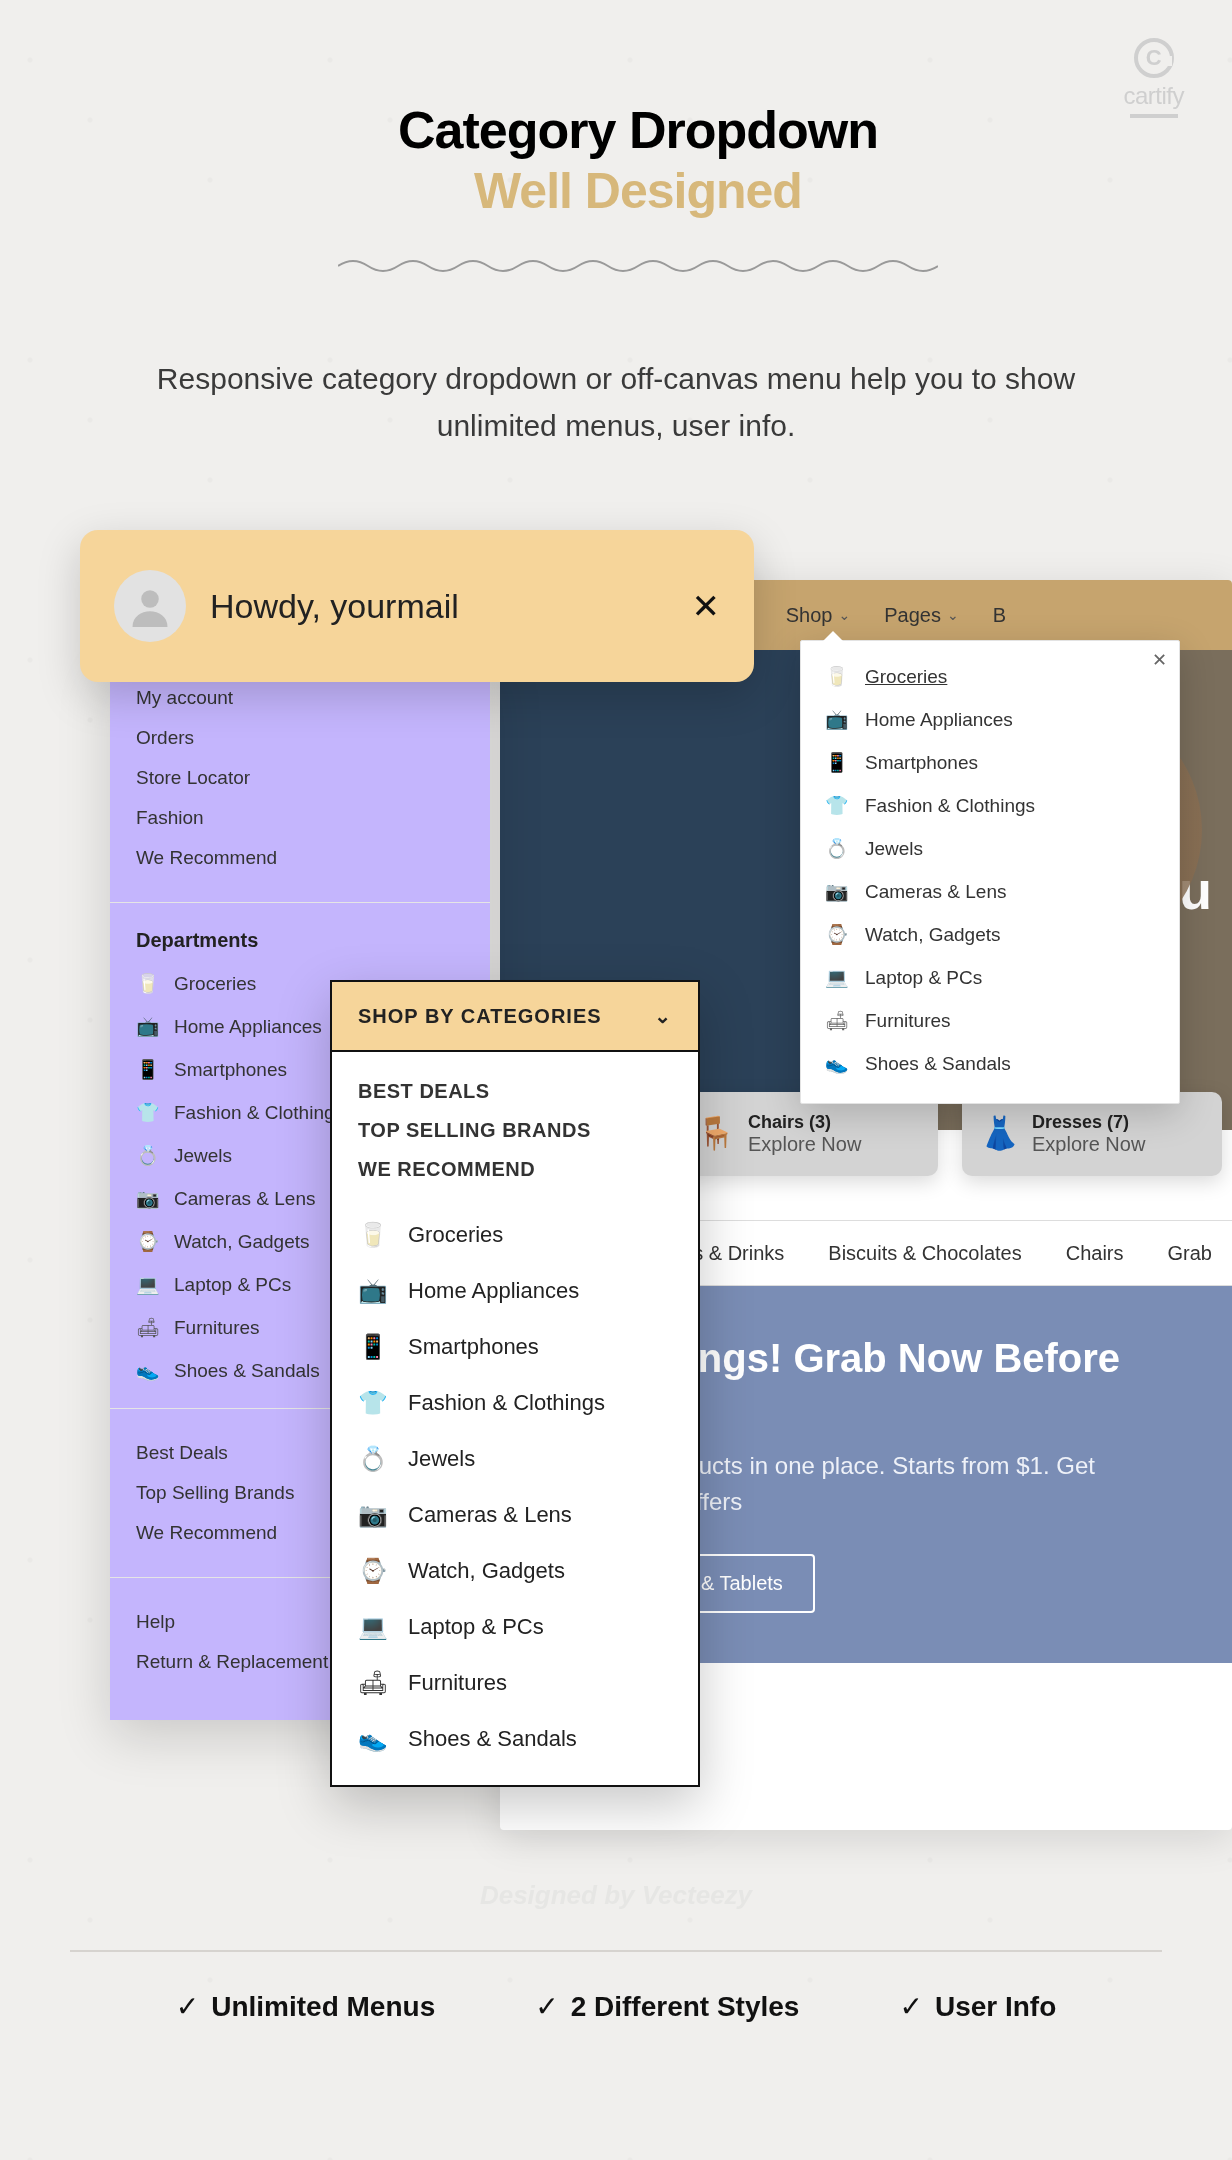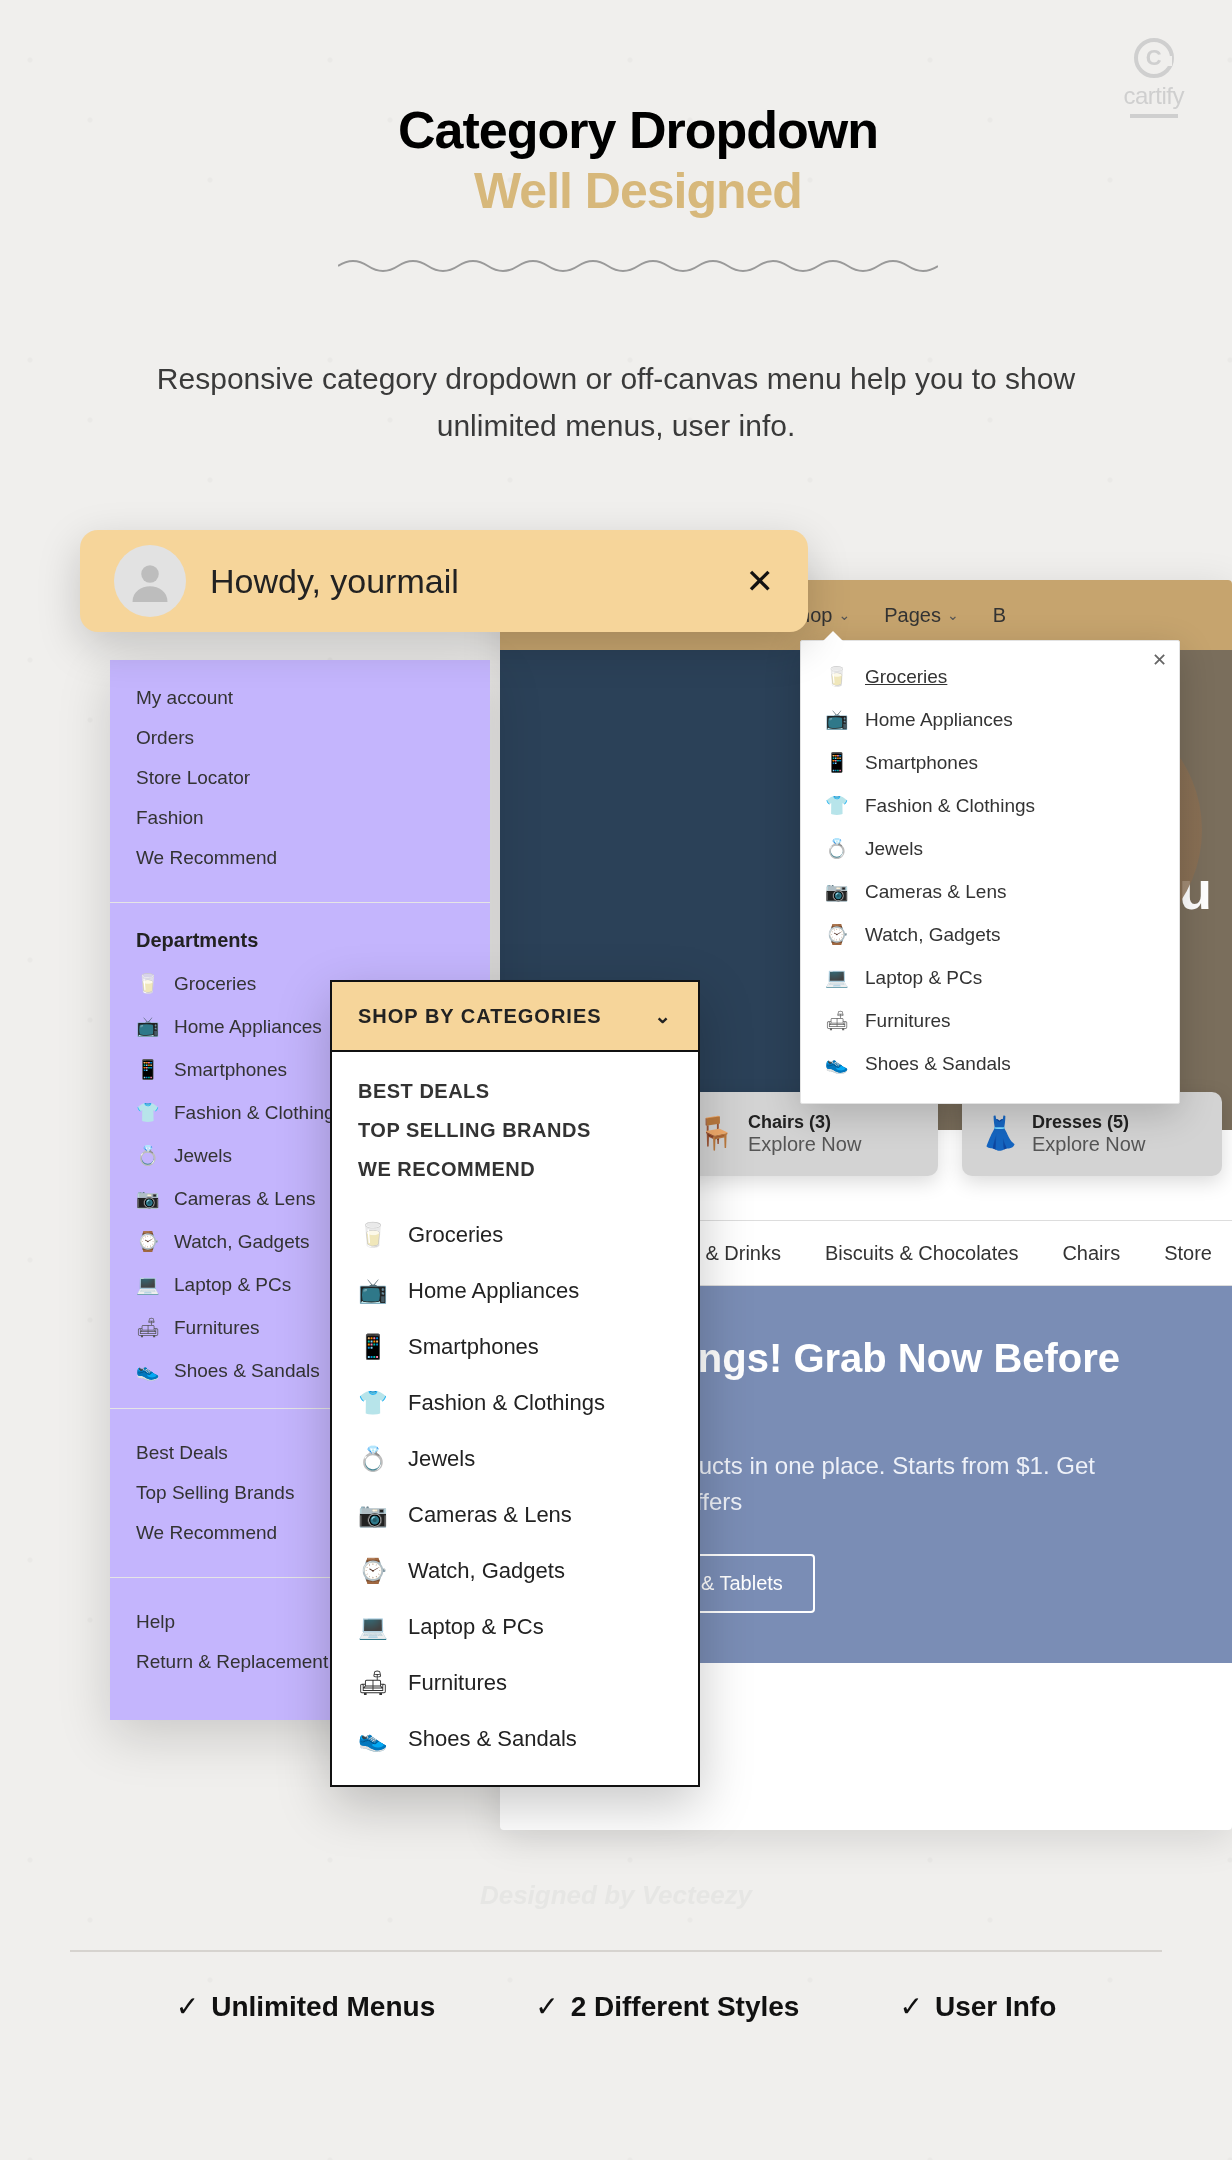--- a/index.html
+++ b/index.html
@@ -113,24 +113,24 @@
     position:absolute; top:-10px; left:22px; width:0; height:0;
     border-left:10px solid transparent; border-right:10px solid transparent;
     border-bottom:10px solid #fff;
   }
   .sd-item { display:flex; align-items:center; gap:16px; padding:10px 24px; font-size:19px; color:#333; }
   .sd-item.first span:last-child { text-decoration: underline; }
   .sd-icon { width:24px; display:inline-flex; justify-content:center; color:#666; }
 
   
   .howdy {
-    position:absolute; top: 530px; left: 80px; width: 728px;
+    position:absolute; top: 530px; left: 80px; width: 674px;
     background:#f6d59a; border-radius:18px;
     box-shadow: 0 14px 44px rgba(0,0,0,.18);
-    padding: 15px 34px; display:flex; align-items:center; gap:24px;
+    padding: 40px 34px; display:flex; align-items:center; gap:24px;
     z-index: 50;
   }
   .howdy .avatar { width:72px; height:72px; border-radius:50%; background:#e2e2e2;
     display:flex; align-items:center; justify-content:center; }
   .howdy .avatar svg { width:42px; height:42px; fill:#bdbdbd; }
   .howdy .greet { font-size:34px; color:#222; flex:1; }
   .howdy .x { font-size:34px; font-weight:300; color:#111; }
 
   
   .ocpanel {
@@ -226,30 +226,30 @@
     <div class="hero-fore"></div>
     <div class="hero-text">Ou</div>
     <div class="tiles">
       <div class="tile">
         <span class="ic">🪑</span>
         <div class="t1">Chairs (3)</div>
         <div class="t2">Explore Now</div>
       </div>
       <div class="tile">
         <span class="ic">👗</span>
-        <div class="t1">Dresses (5)</div>
+        <div class="t1">Dresses (7)</div>
         <div class="t2">Explore Now</div>
       </div>
     </div>
   </div>
   <div class="chips">
     <span>ges &amp; Drinks</span>
     <span>Biscuits &amp; Chocolates</span>
     <span>Chairs</span>
-    <span>Store</span>
+    <span>Grab</span>
   </div>
   <div class="promo">
     <h3>Big Savings! Grab Now Before Expires</h3>
     <p>All kind of products in one place. Starts from $1. Get cashbacks &amp; offers</p>
     <div class="btn">Explore iPads &amp; Tablets</div>
   </div>
 </div>
 
 <div class="site-drop">
   <div class="caret"></div>

